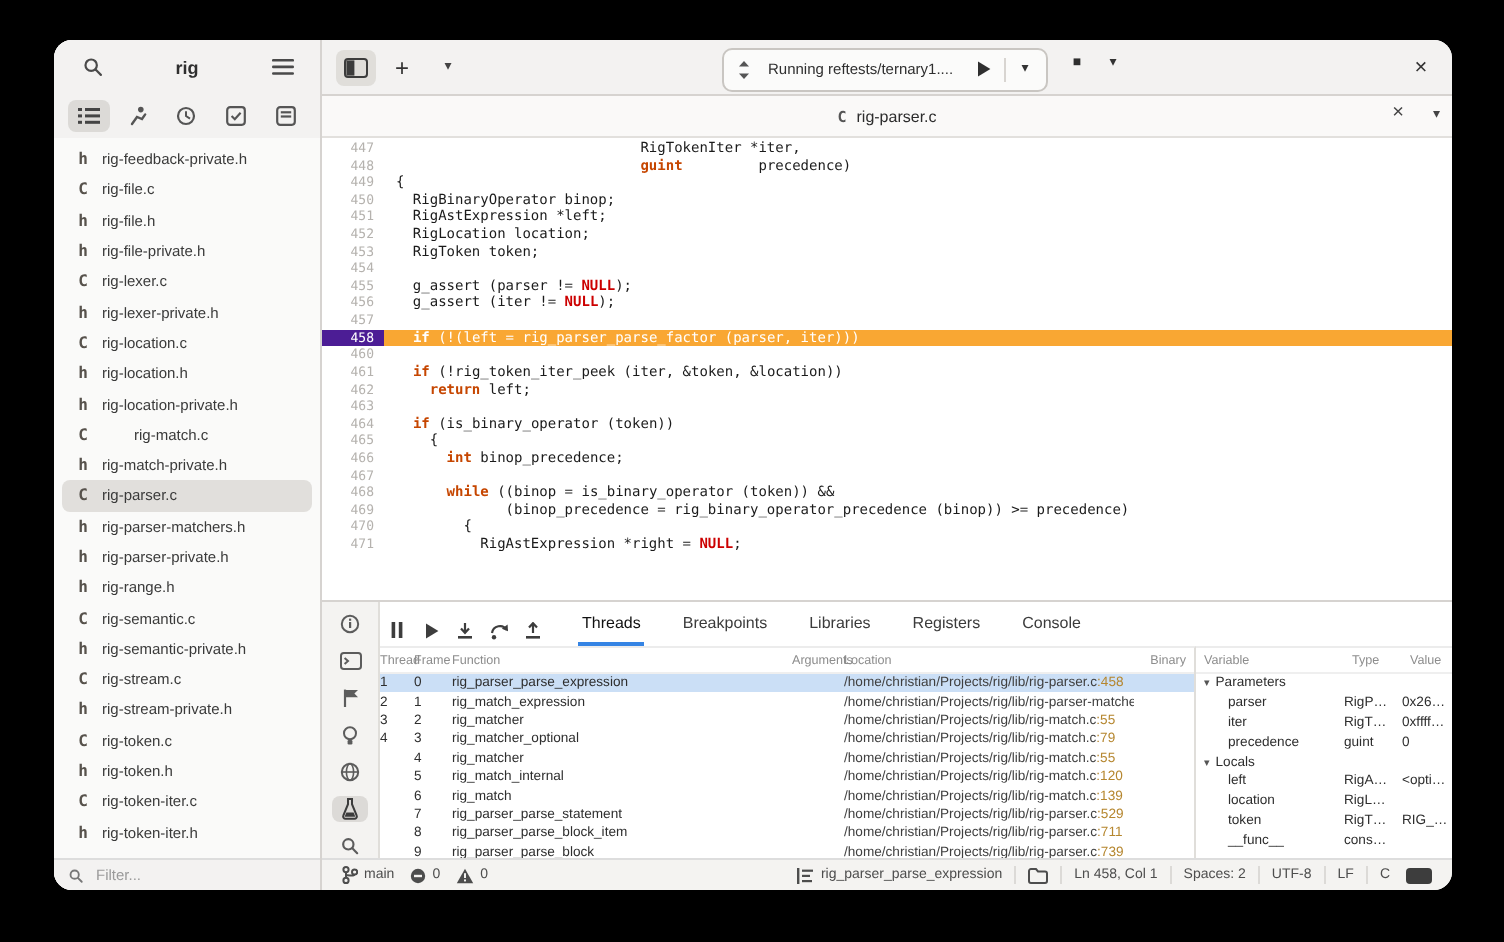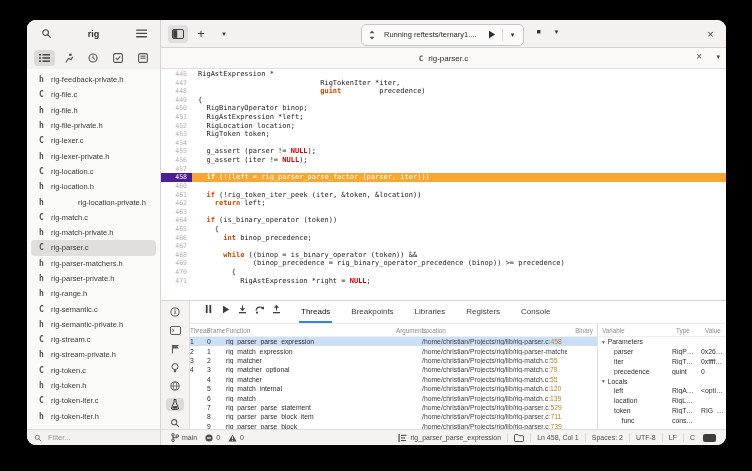--- a/index.html
+++ b/index.html
@@ -59,21 +59,21 @@
   .code-row.cur{background:#f9a733}
   .code-row.cur .gutter{background:#4c1d95;color:#fff;font-weight:normal}
   .code-row.cur .code-text,.code-row.cur .code-text span{color:#fff}
 
   
   .bottom{height:128px;border-top:1px solid #d6d3d0;display:flex;flex:none;min-height:0}
   .rail{width:28px;background:#f4f3f1;border-right:1px solid #e0ded b;border-right:1px solid #e0deda;display:flex;flex-direction:column;align-items:center;padding-top:5px;gap:5.5px;flex:none}
   .rail-btn{width:18px;height:14px;border-radius:4px;display:flex;align-items:center;justify-content:center;color:#5c5c5c}
   .rail-btn.active{background:#dcdad7}
   .panel{flex:1;display:flex;flex-direction:column;min-width:0}
-  .dbg-toolbar{height:22px;display:flex;align-items:flex-start;padding-left:10px;flex:none}
+  .dbg-toolbar{height:22px;display:flex;align-items:flex-end;padding-left:0;flex:none}
   .dbg-btn{width:17px;height:16px;display:flex;align-items:center;justify-content:center;color:#3d3d3d}
   .dbg-tabs{display:flex;gap:17px;margin-left:14px}
   .dbg-tab{font-size:8px;color:#3b3b3b;height:22px;display:flex;align-items:center;border-bottom:2px solid transparent;padding:0 2px}
   .dbg-tab.active{color:#111;border-bottom-color:#3584e4}
   .panel-body{flex:1;display:flex;min-height:0}
   .threads{flex:1;display:flex;flex-direction:column;min-width:0;border-right:1px solid #e0deda;border-top:1px solid #ececec}
   .t-header,.t-row{display:grid;grid-template-columns:17px 19px 170px 26px 1fr 30px;align-items:center}
   .t-header{height:12px;font-size:6.3px;color:#8d8d8d;border-bottom:1px solid #efefef;flex:none}
   .t-header .r{text-align:right;padding-right:4px}
   .t-row{height:9.4px;font-size:6.8px;color:#2e2e2e;white-space:nowrap}
@@ -190,25 +190,25 @@
         <div class="file-item">
           <div class="file-icon" style="display: inline-block;">C</div>
           <div style="display: inline;">rig-location.c</div>
         </div>
         <div class="file-item">
           <div class="file-icon" style="display: inline-block;">h</div>
           <div style="display: inline;">rig-location.h</div>
         </div>
         <div class="file-item">
           <div class="file-icon" style="display: inline-block;">h</div>
-          <div style="display: inline; margin-left: 27px;">rig-location-private.h</div>
-        </div>
-        <div class="file-item">
-          <div class="file-icon" style="display: inline-block;">C</div>
-          <div style="display: inline;">rig-match.c</div>
+          <div style="display: inline;">rig-location-private.h</div>
+        </div>
+        <div class="file-item">
+          <div class="file-icon" style="display: inline-block;">C</div>
+          <div style="display: inline; margin-left: 16px;">rig-match.c</div>
         </div>
         <div class="file-item">
           <div class="file-icon" style="display: inline-block;">h</div>
           <div style="display: inline;">rig-match-private.h</div>
         </div>
         <div class="file-item selected">
           <div class="file-icon" style="display: inline-block;">C</div>
           <div style="display: inline;">rig-parser.c</div>
         </div>
         <div class="file-item">
@@ -311,21 +311,20 @@
     <div class="tabbar">
       <div class="tab">
         <span class="file-icon">C</span>
         <span class="tab-label">rig-parser.c</span>
       </div>
       <button class="tab-close">×</button>
       <button class="tab-menu">▾</button>
     </div>
 
     <div class="editor">
-        <div class="code-row"><div class="gutter">445</div><div class="code-text">RigAstExpression *</div></div>
         <div class="code-row"><div class="gutter">447</div><div class="code-text">                             RigTokenIter *iter,</div></div>
         <div class="code-row"><div class="gutter">448</div><div class="code-text">                             <span class="kw">guint</span>         precedence)</div></div>
         <div class="code-row"><div class="gutter">449</div><div class="code-text">{</div></div>
         <div class="code-row"><div class="gutter">450</div><div class="code-text">  RigBinaryOperator binop;</div></div>
         <div class="code-row"><div class="gutter">451</div><div class="code-text">  RigAstExpression *left;</div></div>
         <div class="code-row"><div class="gutter">452</div><div class="code-text">  RigLocation location;</div></div>
         <div class="code-row"><div class="gutter">453</div><div class="code-text">  RigToken token;</div></div>
         <div class="code-row"><div class="gutter">454</div><div class="code-text"></div></div>
         <div class="code-row"><div class="gutter">455</div><div class="code-text">  g_assert (parser != <span class="nul">NULL</span>);</div></div>
         <div class="code-row"><div class="gutter">456</div><div class="code-text">  g_assert (iter != <span class="nul">NULL</span>);</div></div>

